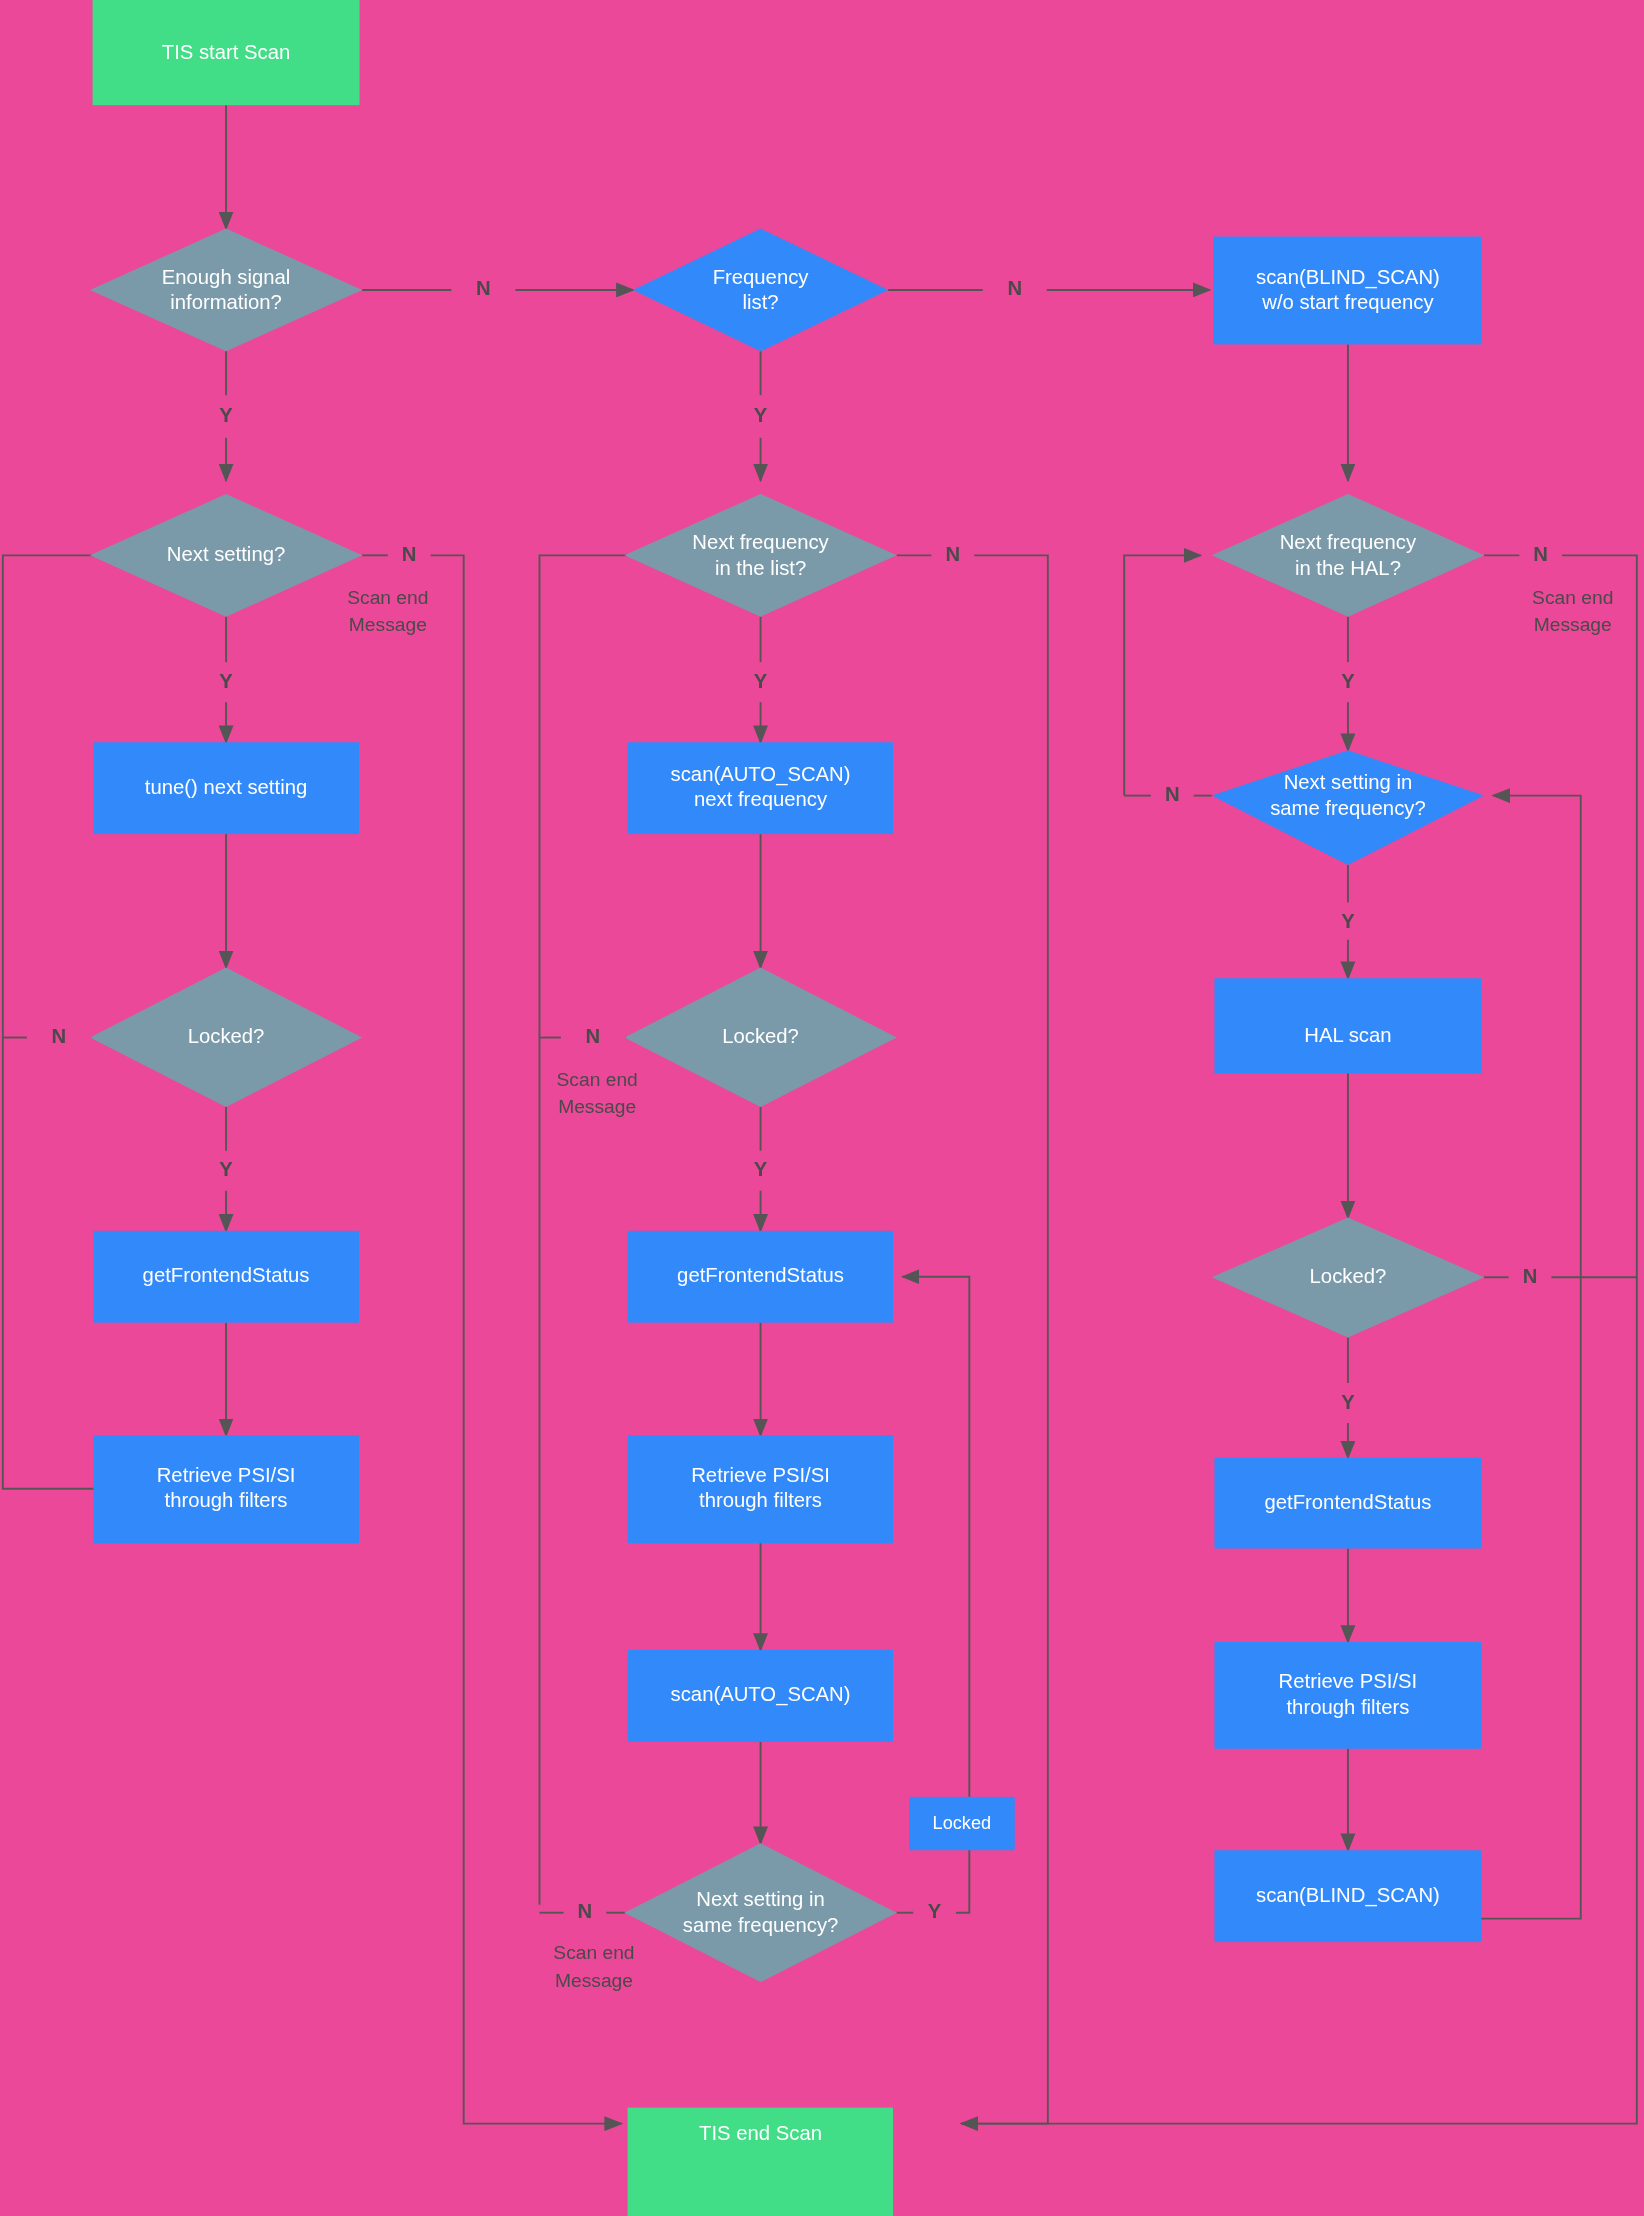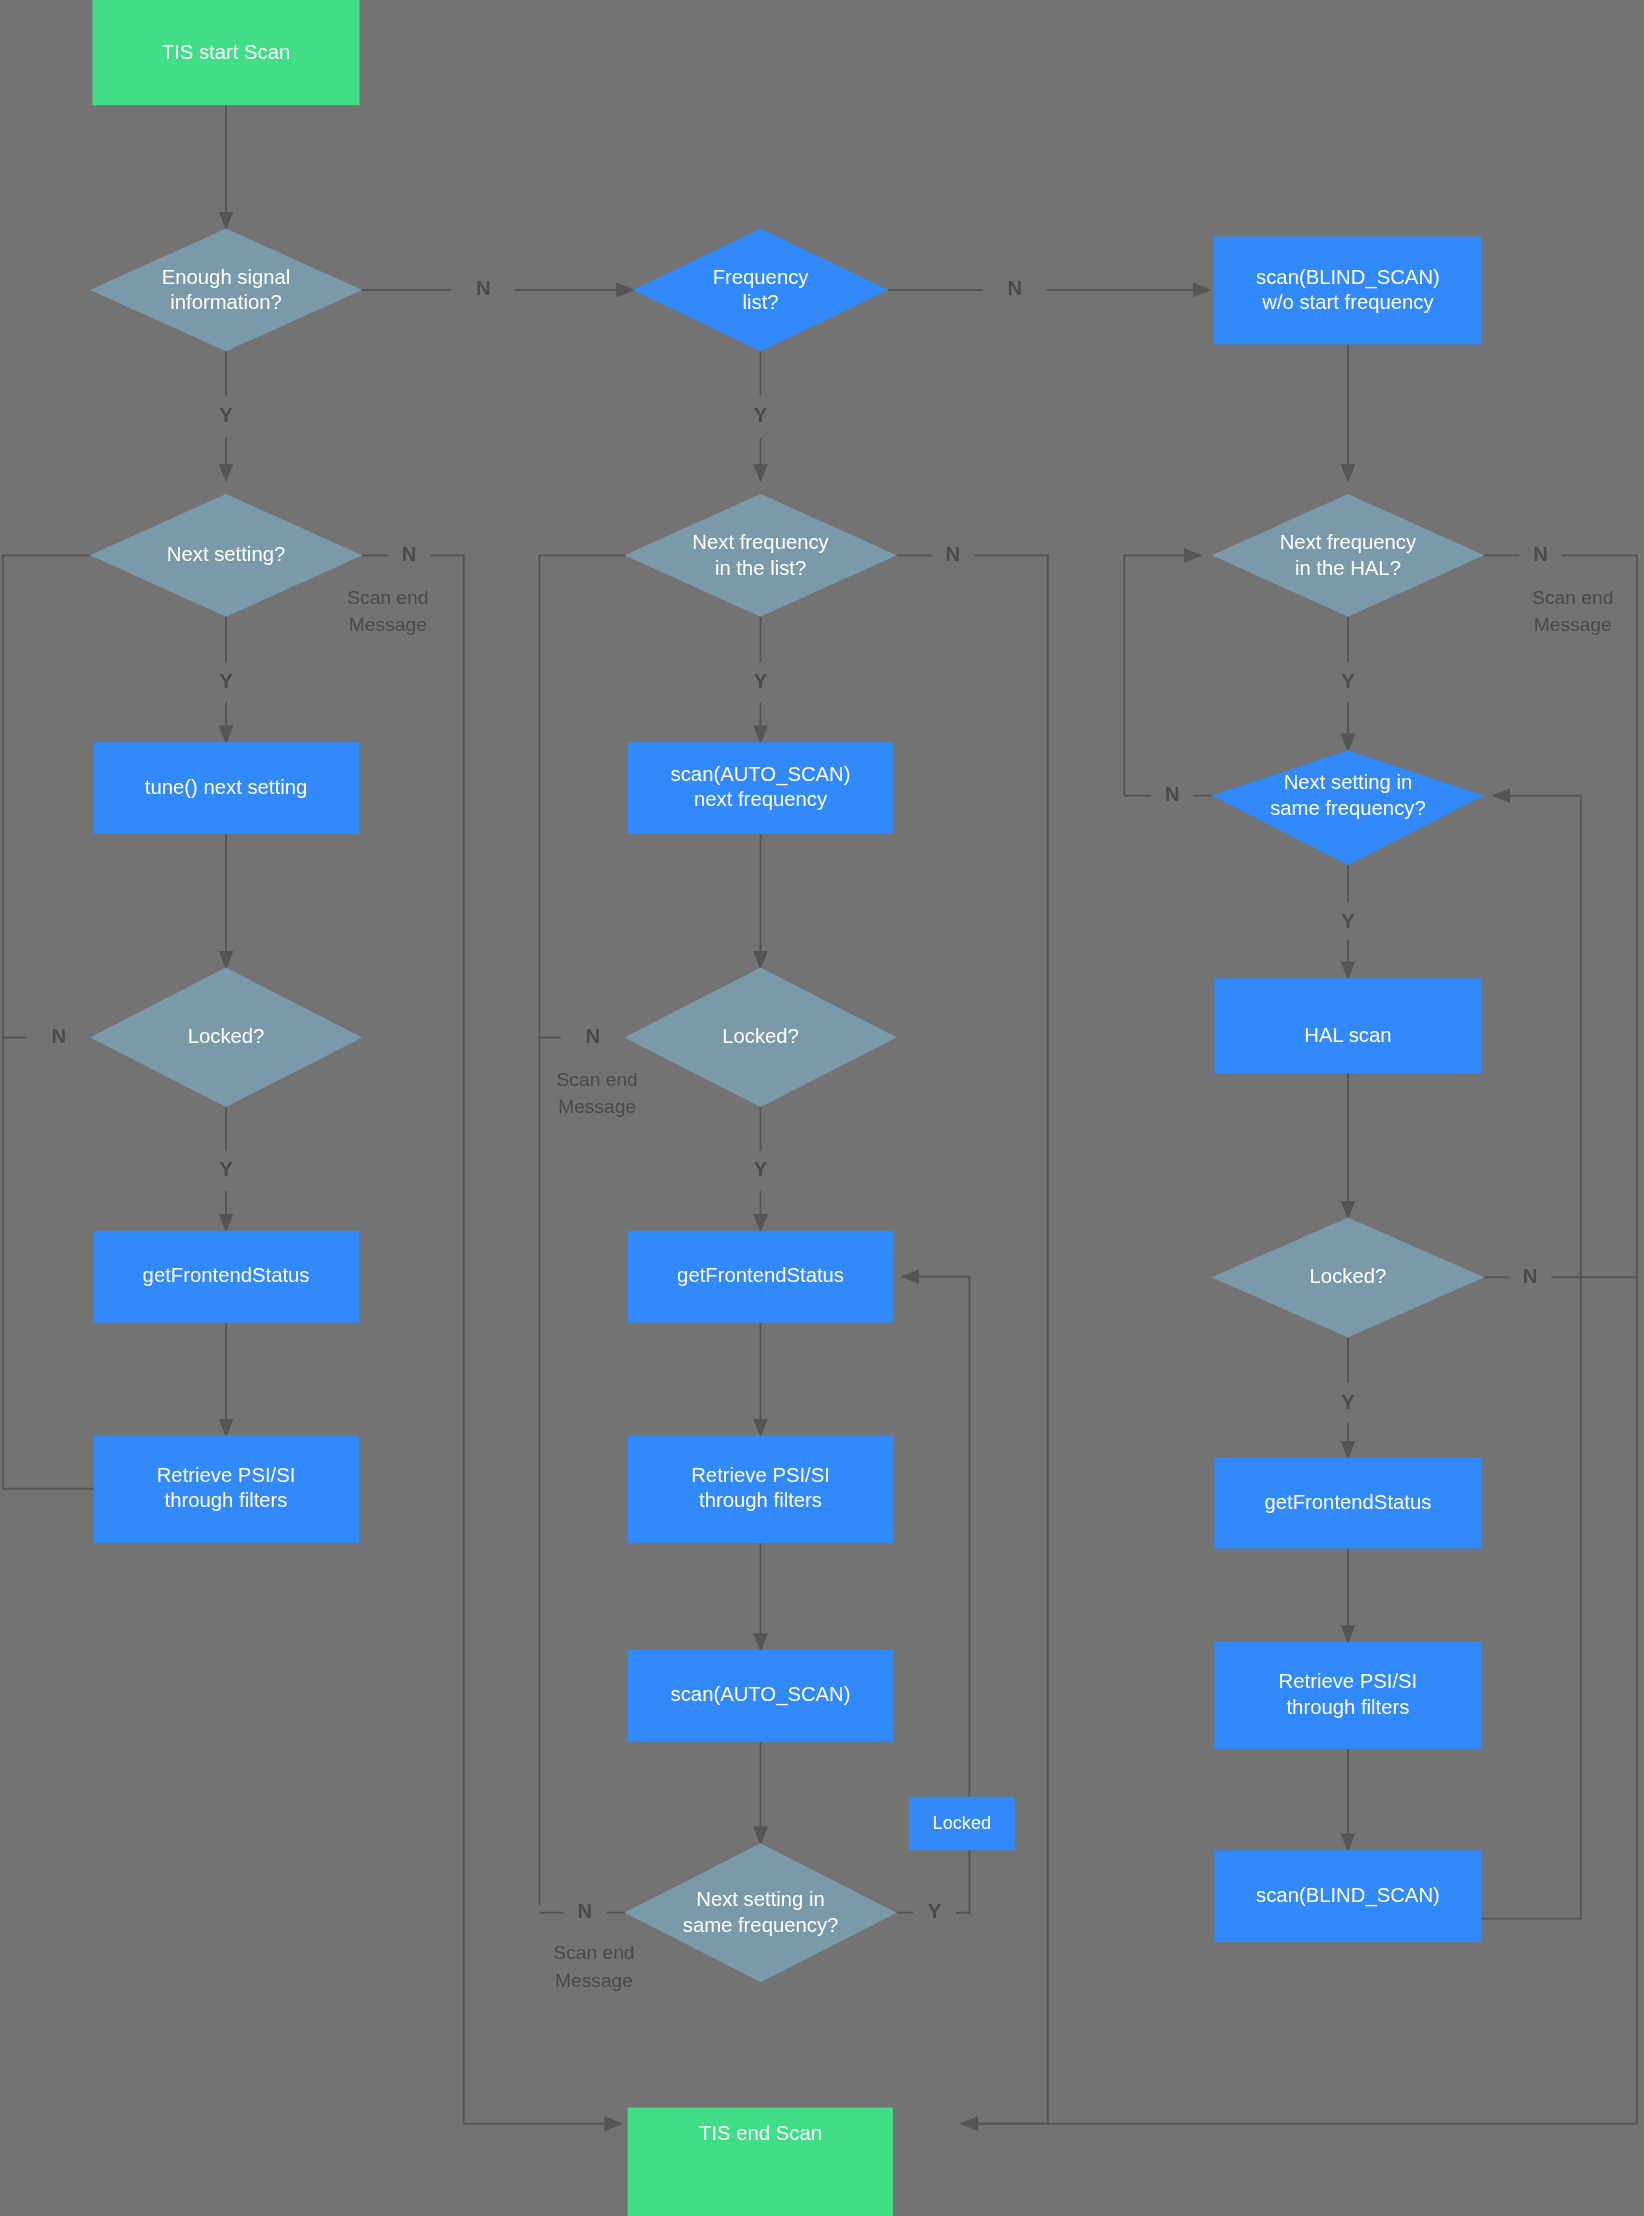--- a/index.html
+++ b/index.html
@@ -8,21 +8,21 @@
     padding: 0;
     background: #000000;
   }
   body {
     font-family: "Liberation Sans", sans-serif;
   }
   #diagram-root {
     position: relative;
     width: 1645px;
     height: 2216px;
-    background: #737373;
+    background: #ec4899;
     overflow: hidden;
   }
   svg#flow-svg {
     position: absolute;
     top: 0;
     left: 0;
     width: 1645px;
     height: 2216px;
     display: block;
   }

